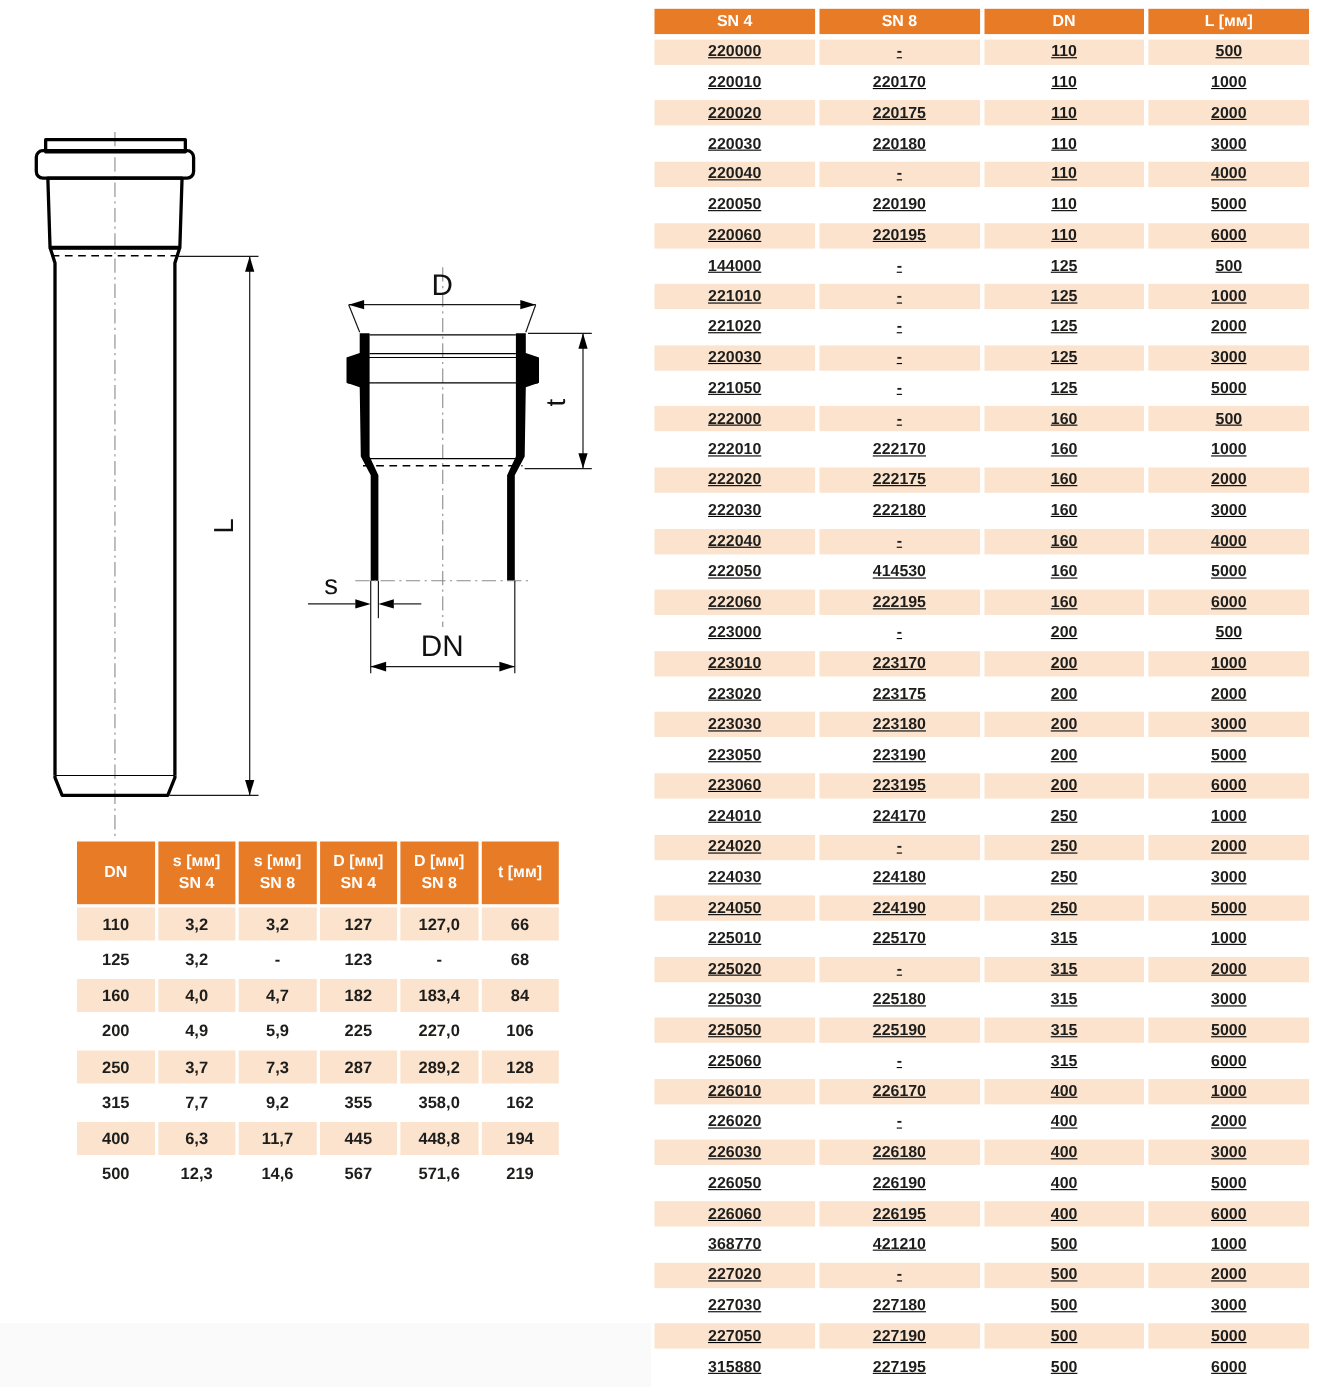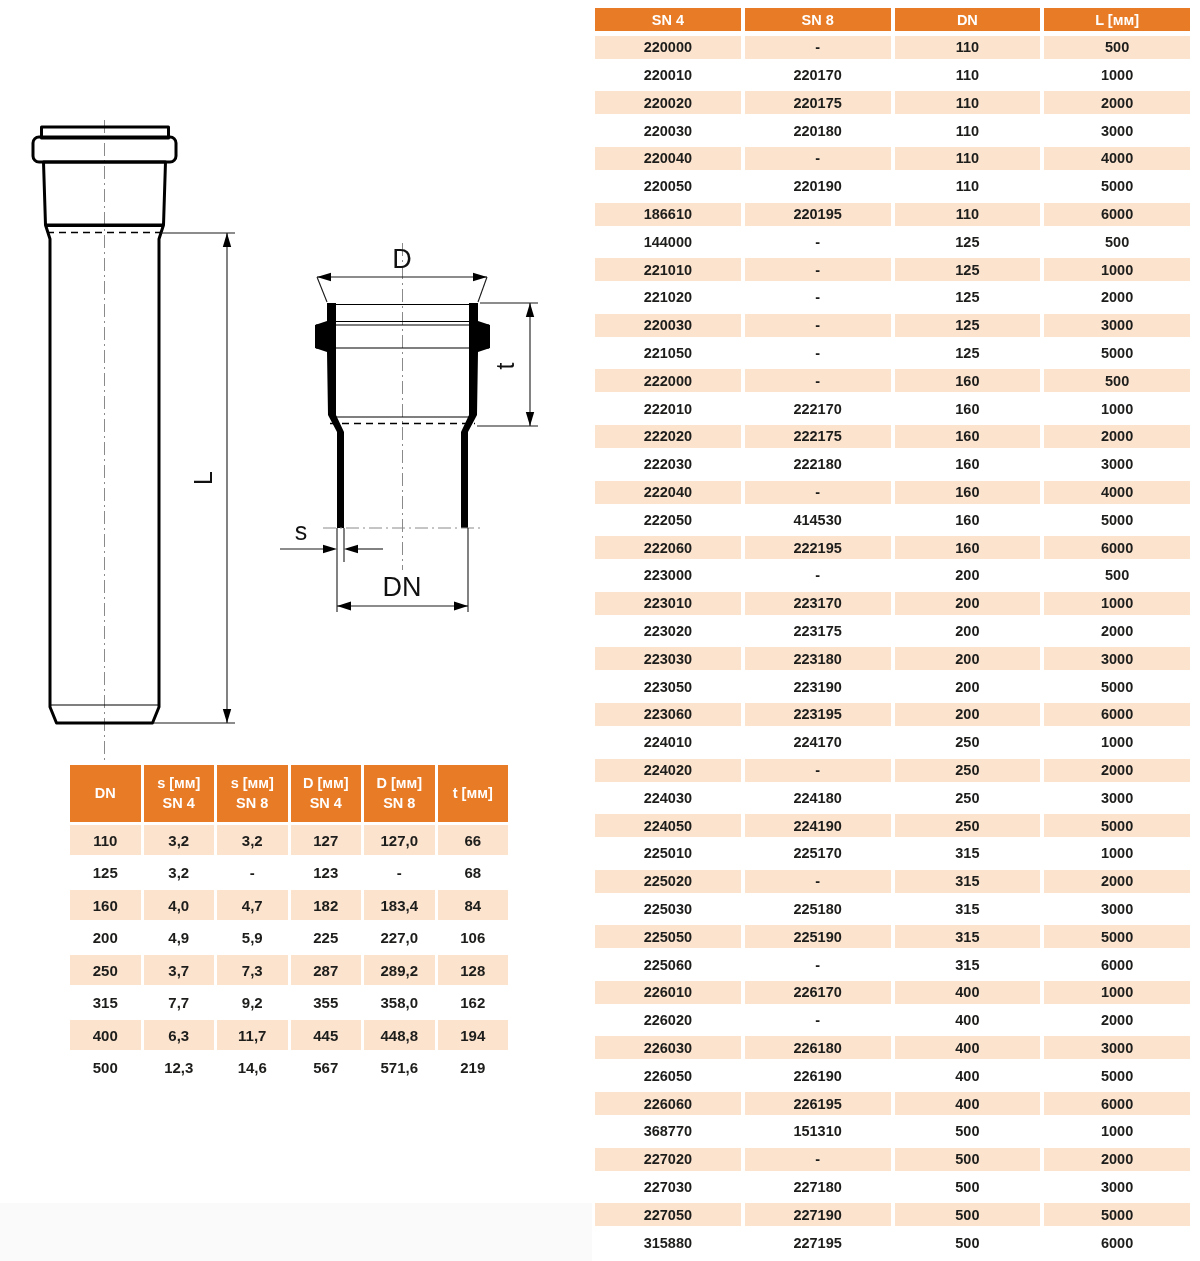--- a/index.html
+++ b/index.html
@@ -19,21 +19,21 @@
   .dashed{stroke:#000;fill:none;stroke-width:1.4;stroke-dasharray:7 5;}
   .cl{stroke:#8a8a8a;fill:none;stroke-width:1;stroke-dasharray:13 4 2 4;}
   .dim{stroke:#1a1a1a;fill:none;stroke-width:1.1;}
   .arrow{fill:#000;stroke:none;}
   .dimtext{fill:#111;font-size:25px;font-family:"Liberation Sans","DejaVu Sans",sans-serif;}
 
   
   .art-table{position:absolute;left:595px;top:8px;width:595px;}
   .art-head{display:grid;grid-template-columns:repeat(4,1fr);column-gap:4px;margin-bottom:4.8px;}
   .art-body{display:flex;flex-direction:column;gap:4.8px;}
-  .art-row{display:grid;grid-template-columns:repeat(4,1fr);column-gap:4px;}
+  .art-row{display:grid;grid-template-columns:repeat(4,1fr);column-gap:4px;text-decoration:underline;}
   .ah{height:23px;background:var(--accent);color:#fff;font-weight:700;font-size:14.5px;
       display:flex;align-items:center;justify-content:center;}
   .ac{height:23px;display:flex;align-items:center;justify-content:center;
       color:var(--ink);font-weight:600;font-size:14.5px;background:#fff;}
   .art-row.shaded .ac{background:var(--row-shade);}
 
   
   .dim-table{position:absolute;left:70px;top:765px;width:438px;}
   .dim-head{display:grid;grid-template-columns:repeat(6,1fr);column-gap:3px;margin-bottom:3px;}
   .dim-body{display:flex;flex-direction:column;gap:2.5px;}
@@ -272,21 +272,21 @@
         </div>
 
         <div class="art-row">
           <div class="ac">220050</div>
           <div class="ac">220190</div>
           <div class="ac">110</div>
           <div class="ac">5000</div>
         </div>
 
         <div class="art-row shaded">
-          <div class="ac">186610</div>
+          <div class="ac">220060</div>
           <div class="ac">220195</div>
           <div class="ac">110</div>
           <div class="ac">6000</div>
         </div>
 
         <div class="art-row">
           <div class="ac">144000</div>
           <div class="ac">-</div>
           <div class="ac">125</div>
           <div class="ac">500</div>
@@ -504,21 +504,21 @@
 
         <div class="art-row shaded">
           <div class="ac">226060</div>
           <div class="ac">226195</div>
           <div class="ac">400</div>
           <div class="ac">6000</div>
         </div>
 
         <div class="art-row">
           <div class="ac">368770</div>
-          <div class="ac">151310</div>
+          <div class="ac">421210</div>
           <div class="ac">500</div>
           <div class="ac">1000</div>
         </div>
 
         <div class="art-row shaded">
           <div class="ac">227020</div>
           <div class="ac">-</div>
           <div class="ac">500</div>
           <div class="ac">2000</div>
         </div>

